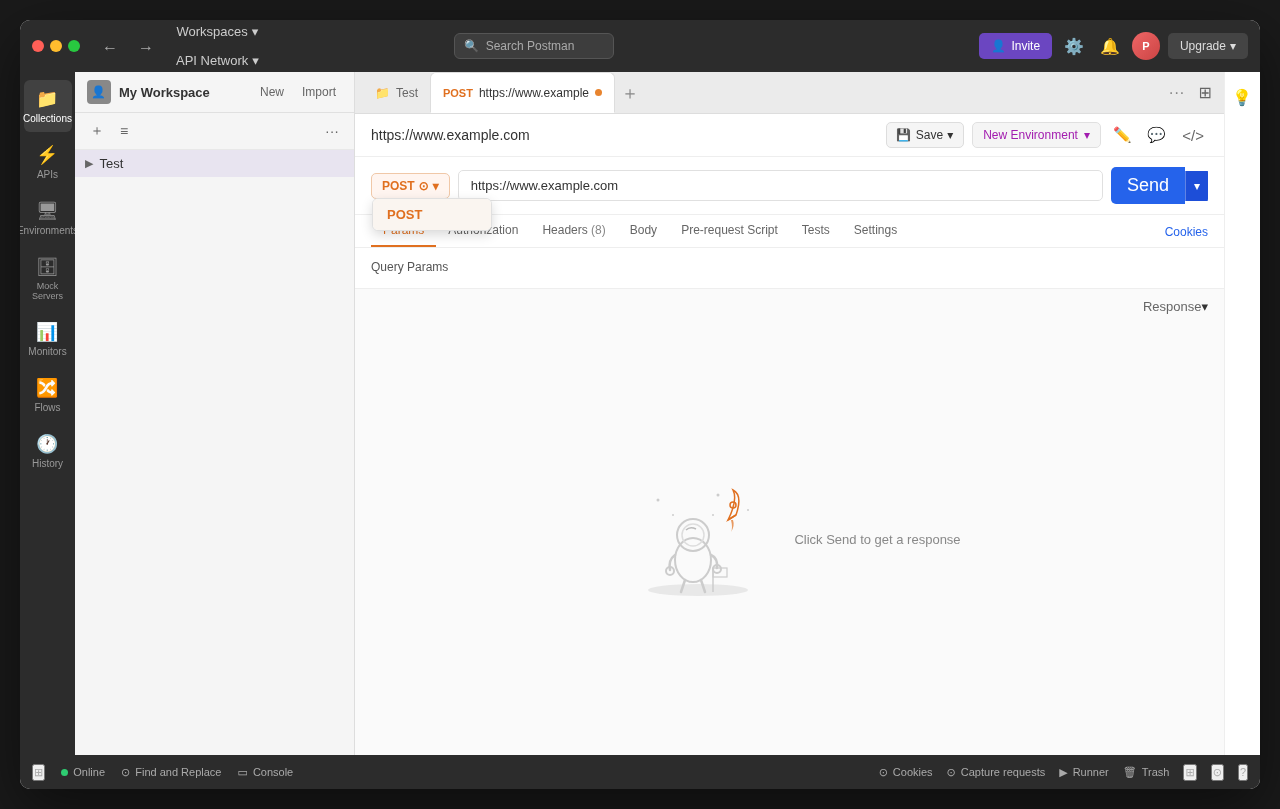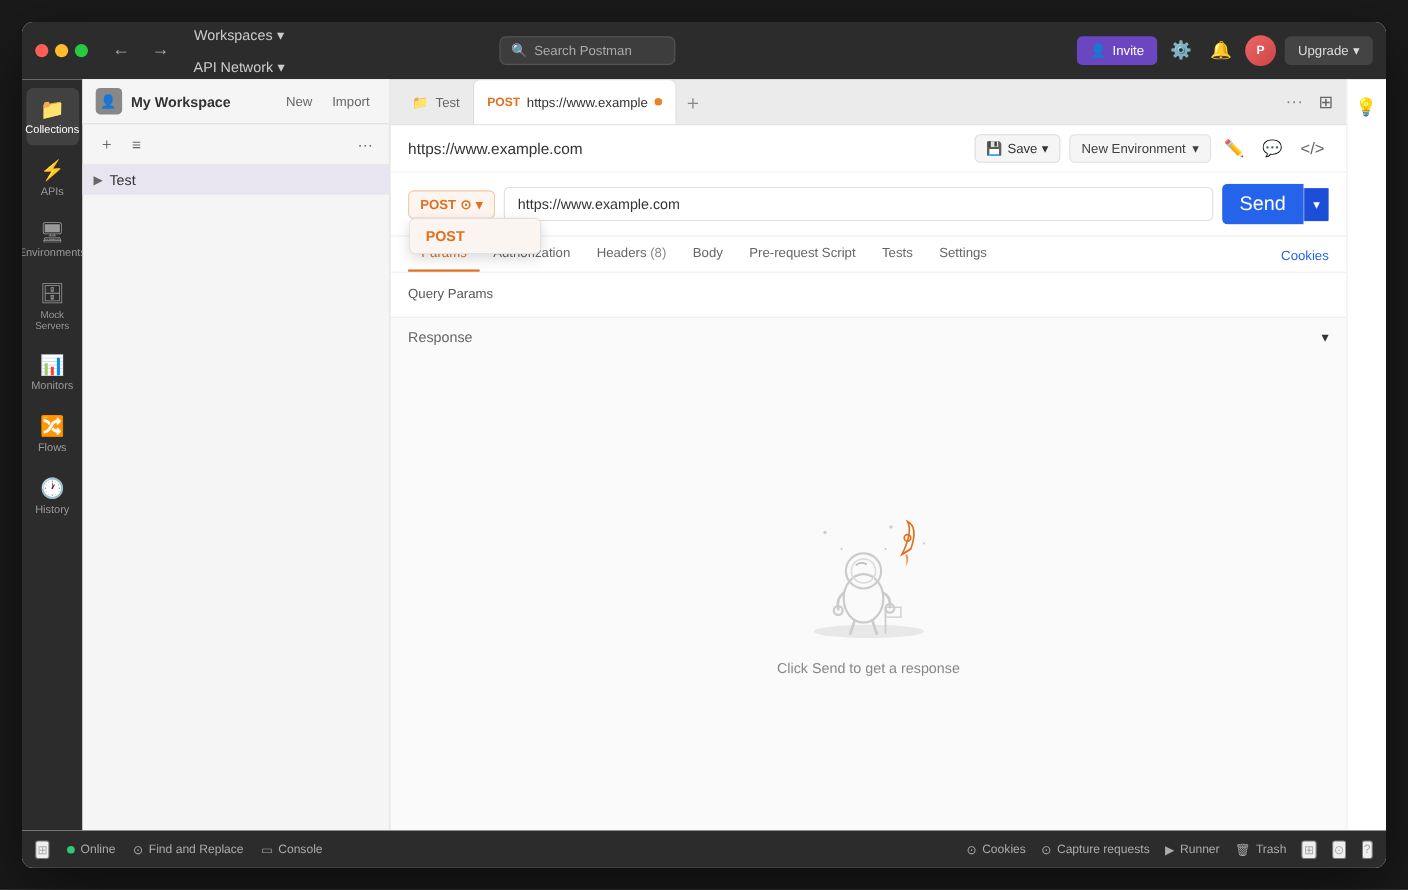--- a/index.html
+++ b/index.html
@@ -322,21 +322,21 @@
     .env-selector {
       display: flex;
       align-items: center;
       gap: 6px;
       background: #f5f5f5;
       border: 1px solid #e0e0e0;
       border-radius: 5px;
       padding: 5px 10px;
       cursor: pointer;
       font-size: 12px;
-      color: #404040;
+      color: #a21caf;
     }
     .save-btn {
       display: flex;
       align-items: center;
       gap: 4px;
       background: #f5f5f5;
       border: 1px solid #ddd;
       border-radius: 5px;
       padding: 5px 10px;
       cursor: pointer;
@@ -503,36 +503,36 @@
       align-items: center;
       gap: 8px;
     }
     
     .response-section {
       border-top: 1px solid #eee;
       flex: 1;
       display: flex;
       flex-direction: column;
       background: #fafafa;
+      text-align: right;
     }
     .response-header {
       display: flex;
       align-items: center;
       padding: 10px 16px;
       cursor: pointer;
     }
     .response-title {
       font-size: 13px;
       color: #666;
       flex: 1;
     }
     .response-body {
       flex: 1;
       display: flex;
-      flex-direction: column;
       align-items: center;
       justify-content: center;
       gap: 16px;
     }
     
     .astronaut-illustration {
       width: 160px;
       height: 120px;
     }
     .response-placeholder-text {

